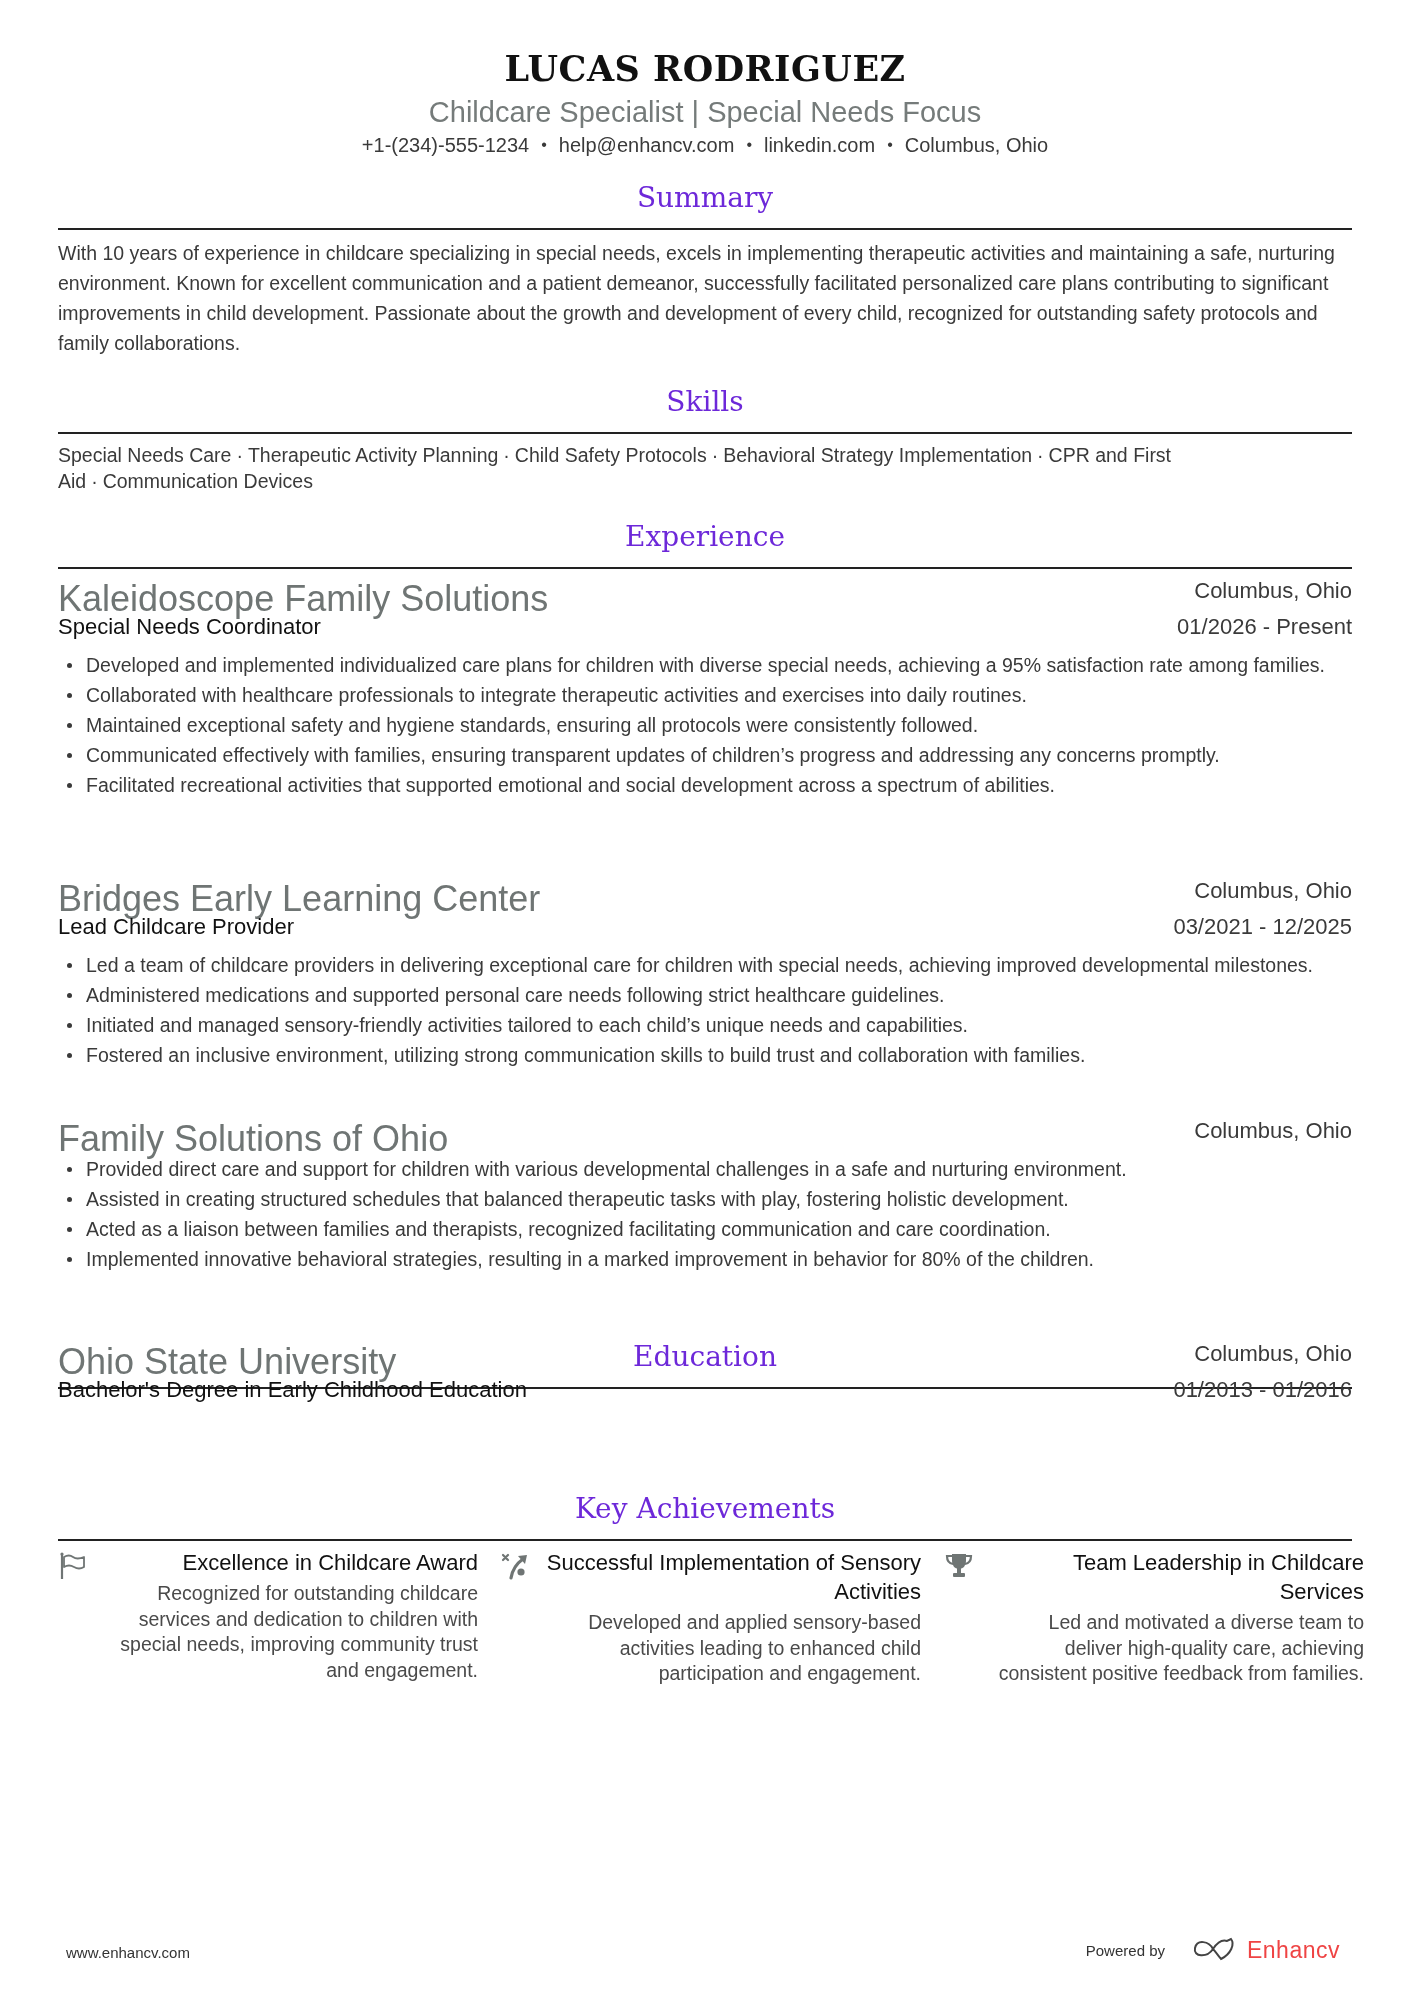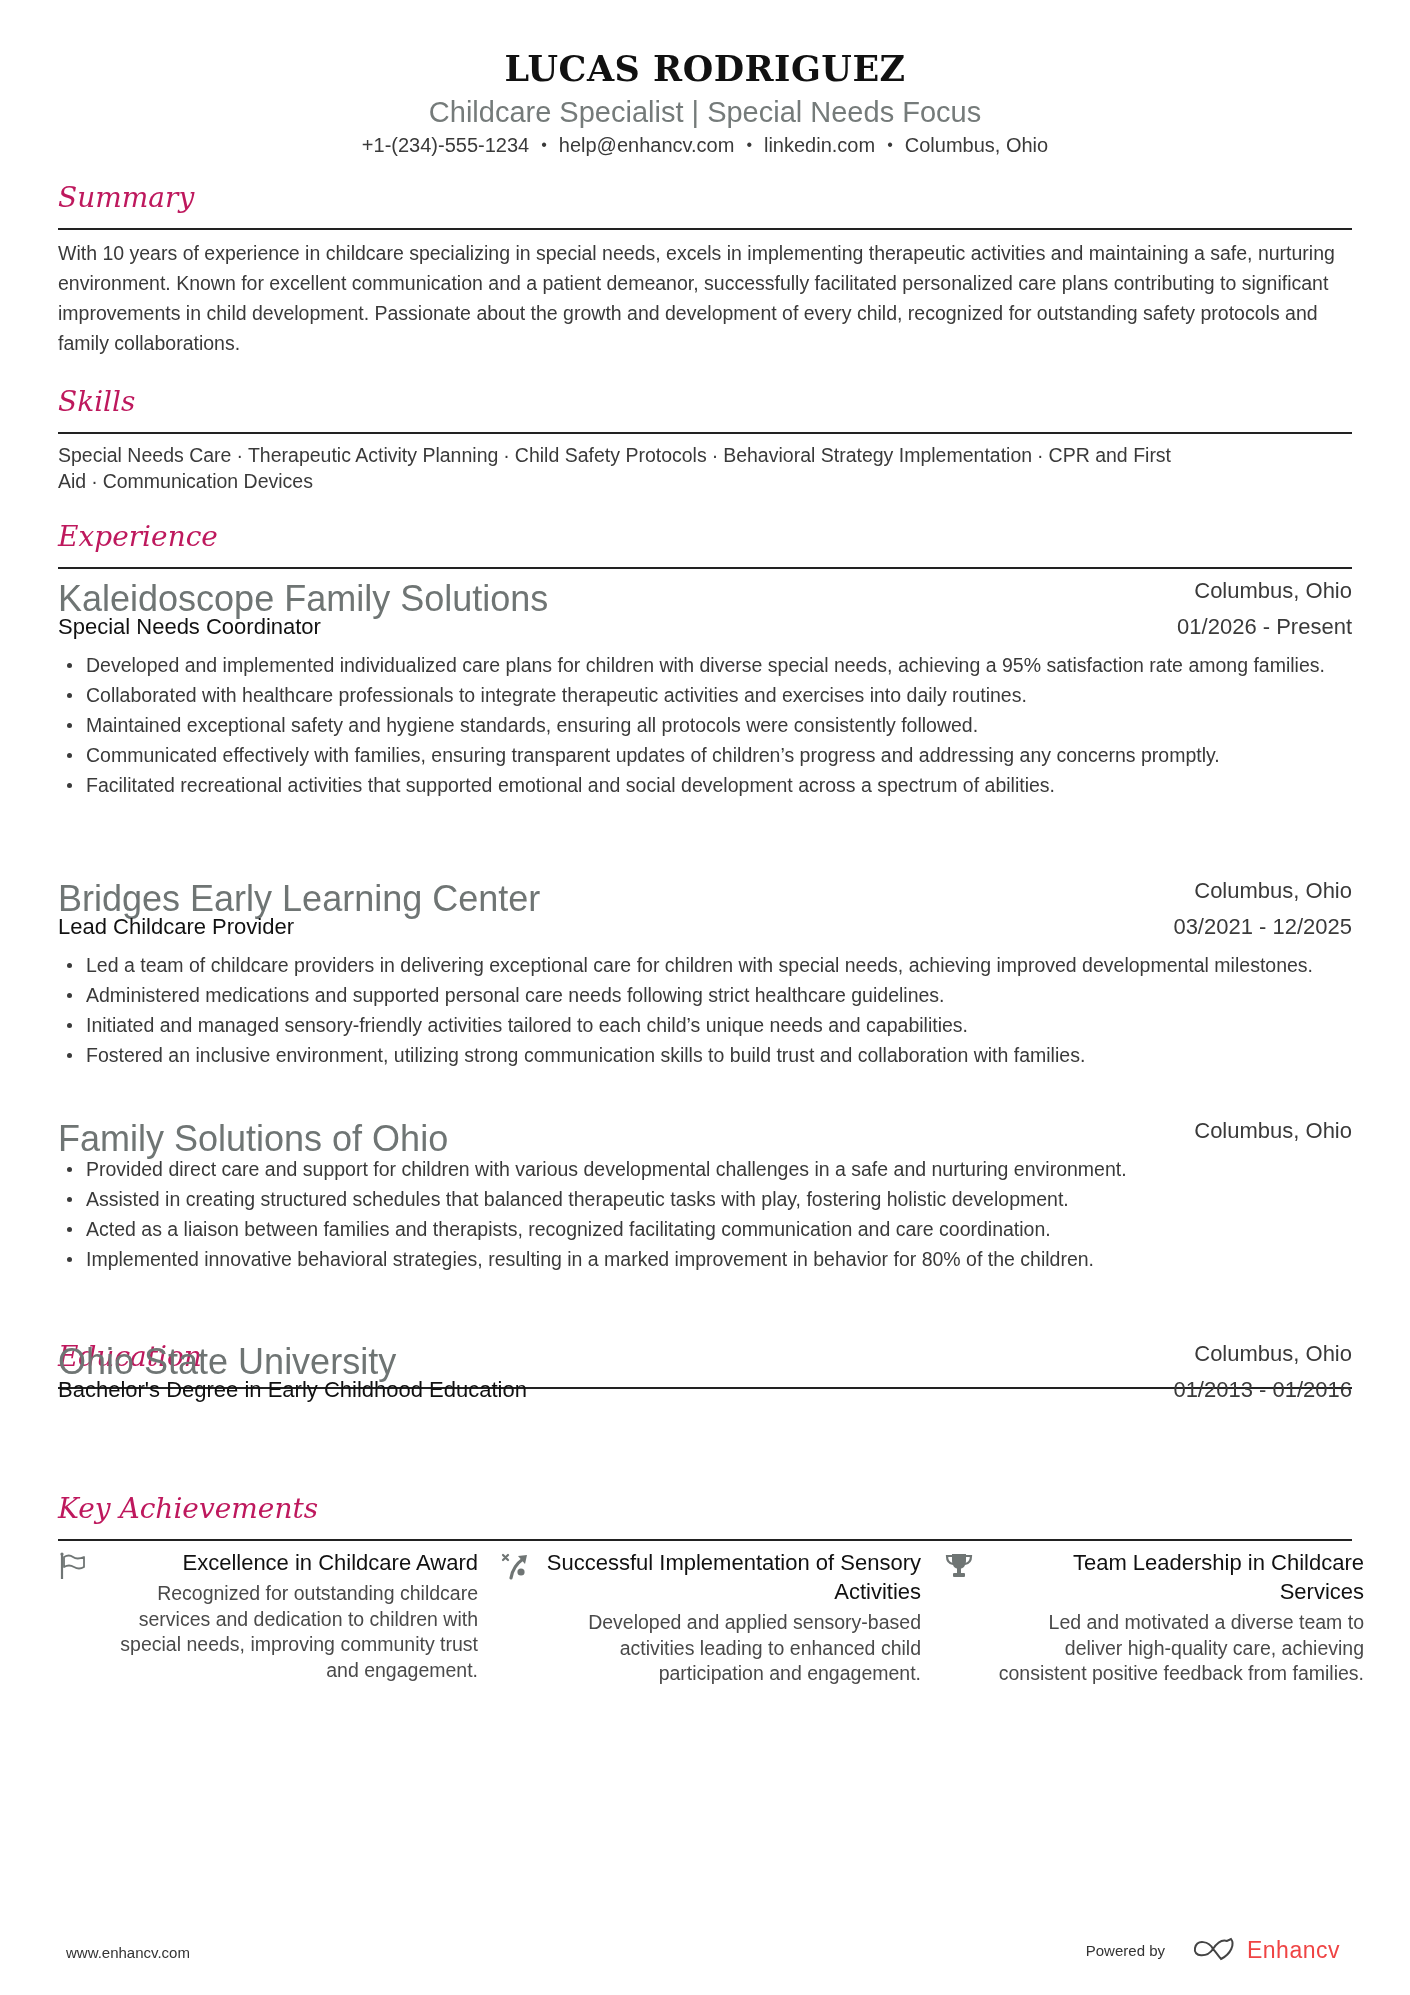--- a/index.html
+++ b/index.html
@@ -39,24 +39,24 @@
       text-align: center;
       font-size: 20px;
       color: #3a3a3a;
     }
     .contacts .sep { margin: 0 12px; font-size: 16px; position: relative; top: -2px; }
 
     
     .section-title {
       position: absolute;
       left: 0; width: 100%;
+      text-align: center;
       font-family: "DejaVu Serif", "Liberation Serif", serif;
       font-size: 28px;
-      color: #be185d;
-      font-style: italic;
+      color: #6d28d9;
     }
     .rule {
       position: absolute;
       left: 0; width: 100%;
       height: 2px;
       background: #222;
     }
 
     .para {
       position: absolute;

